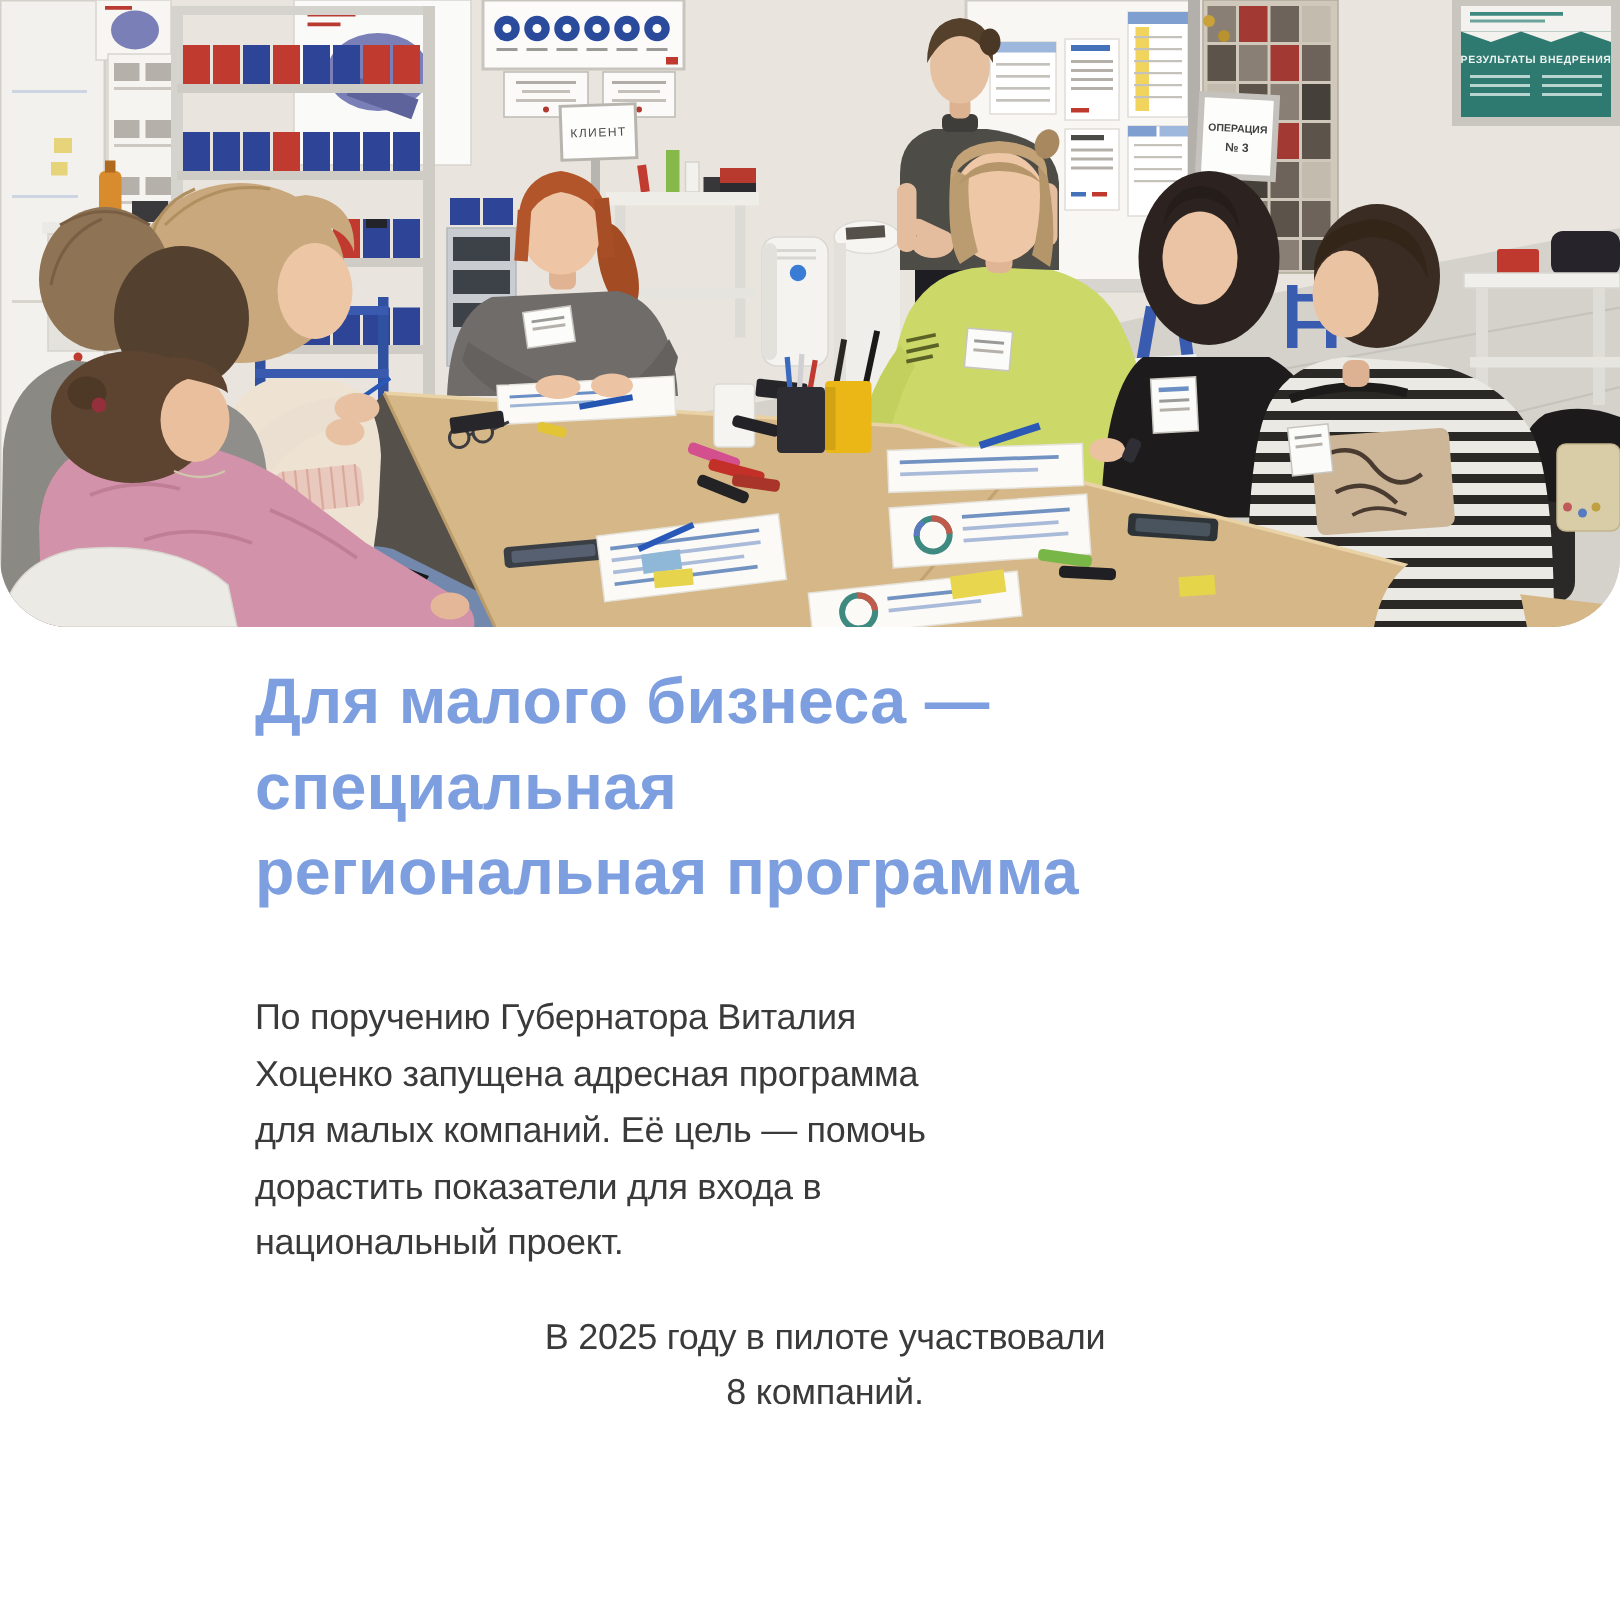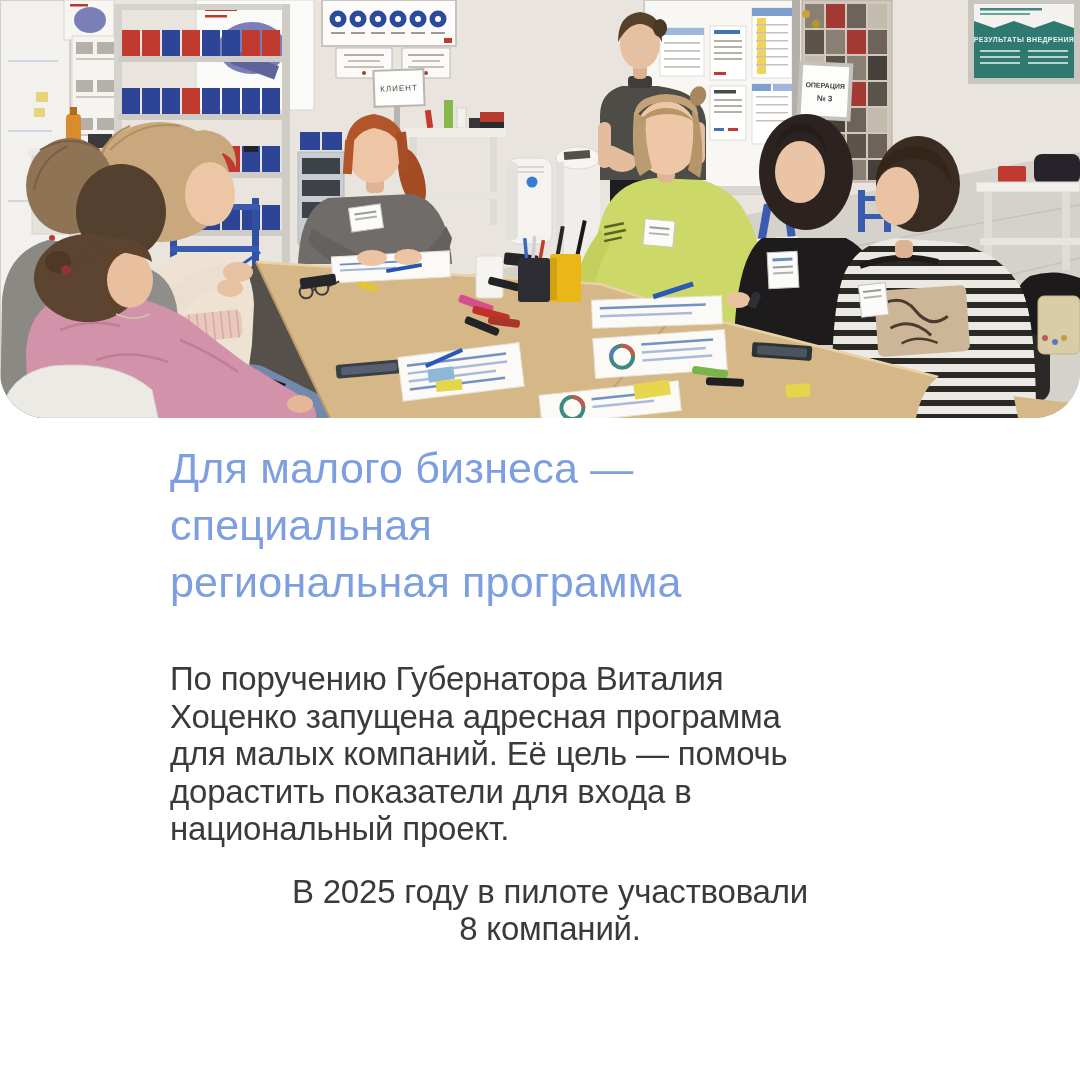--- a/index.html
+++ b/index.html
@@ -8,25 +8,25 @@
     font-family:"Liberation Sans", sans-serif; overflow:hidden;
   }
   .photo-wrap {
     position:absolute; left:0; top:0; width:1080px; height:418px;
     border-radius:0 0 46px 46px; overflow:hidden; background:#e9e5de;
   }
   .photo-wrap svg { display:block; width:100%; height:100%; }
   svg text { font-family:"Liberation Sans", sans-serif; }
   .text-block { position:absolute; left:170px; top:440px; width:760px; }
   .post-title {
-    margin:0; color:#7d9fe0; font-size:43px; font-weight:400;
+    margin:0; color:#7d9fe0; font-size:43px; font-weight:700;
     line-height:57px; white-space:pre-line; letter-spacing:0.2px;
   }
   .post-par {
-    margin:0; color:#3a3a3a; font-size:33px; line-height:37.5px;
+    margin:0; color:#3a3a3a; font-size:24px; line-height:37.5px;
     white-space:pre-line; letter-spacing:-0.2px;
   }
   .post-par.p1 { margin-top:49px; }
   .post-par.p2 { margin-top:25px;text-align:center; }
 </style>
 </head>
 <body>
 
 <div class="card">
 

